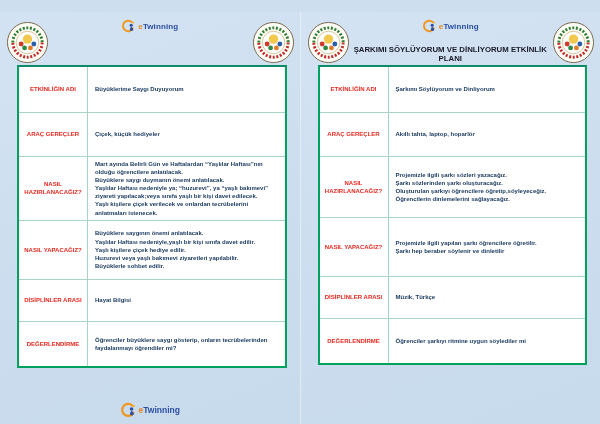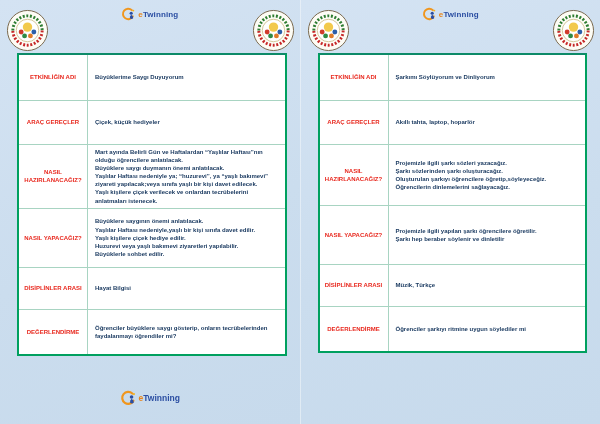--- a/index.html
+++ b/index.html
@@ -1,18 +1,18 @@
 <!DOCTYPE html>
 <html><head>
 <meta charset="utf-8">
 <style>
   html,body{margin:0;padding:0;}
   body{width:600px;height:424px;overflow:hidden;background:#cddeef;
        font-family:"Liberation Sans",sans-serif;}
-  .canvas{display:flex;width:600px;height:300px;}
+  .canvas{display:flex;width:600px;height:300px;margin-top:12px;}
   .page{position:relative;width:300px;height:424px;
         background:linear-gradient(160deg,#d4e3f3 0%,#cbddee 55%,#c7daec 100%);}
   .page.right{border-left:1px solid rgba(255,255,255,.45);}
 
   
   .hdr{position:relative;height:52px;}
   .emblem{position:absolute;top:9px;width:43px;height:43px;}
   .emblem.l{left:6px;} .emblem.r{right:5px;}
   .etw{display:flex;justify-content:center;align-items:center;gap:2px;
        padding-top:6px;height:16px;}
@@ -138,20 +138,21 @@
         <svg viewBox="0 0 44 44" width="43" height="43">
             <use href="#emblem-g"></use>
           </svg>
       </span>
       <div class="etw">
         <svg viewBox="0 0 20 20">
             <use href="#etw-g"></use>
           </svg>
         <span class="txt"><span class="e">e</span><span>Twinning</span></span>
       </div>
+      <div class="title">ŞARKIMI SÖYLÜYORUM VE DİNLİYORUM ETKİNLİK PLANI</div>
       <span class="emblem r">
         <svg viewBox="0 0 44 44" width="43" height="43">
             <use href="#emblem-g"></use>
           </svg>
       </span>
     </div>
 
     <div class="tbl">
       <div class="row r1">
         <div class="cl">ETKİNLİĞİN ADI</div>

